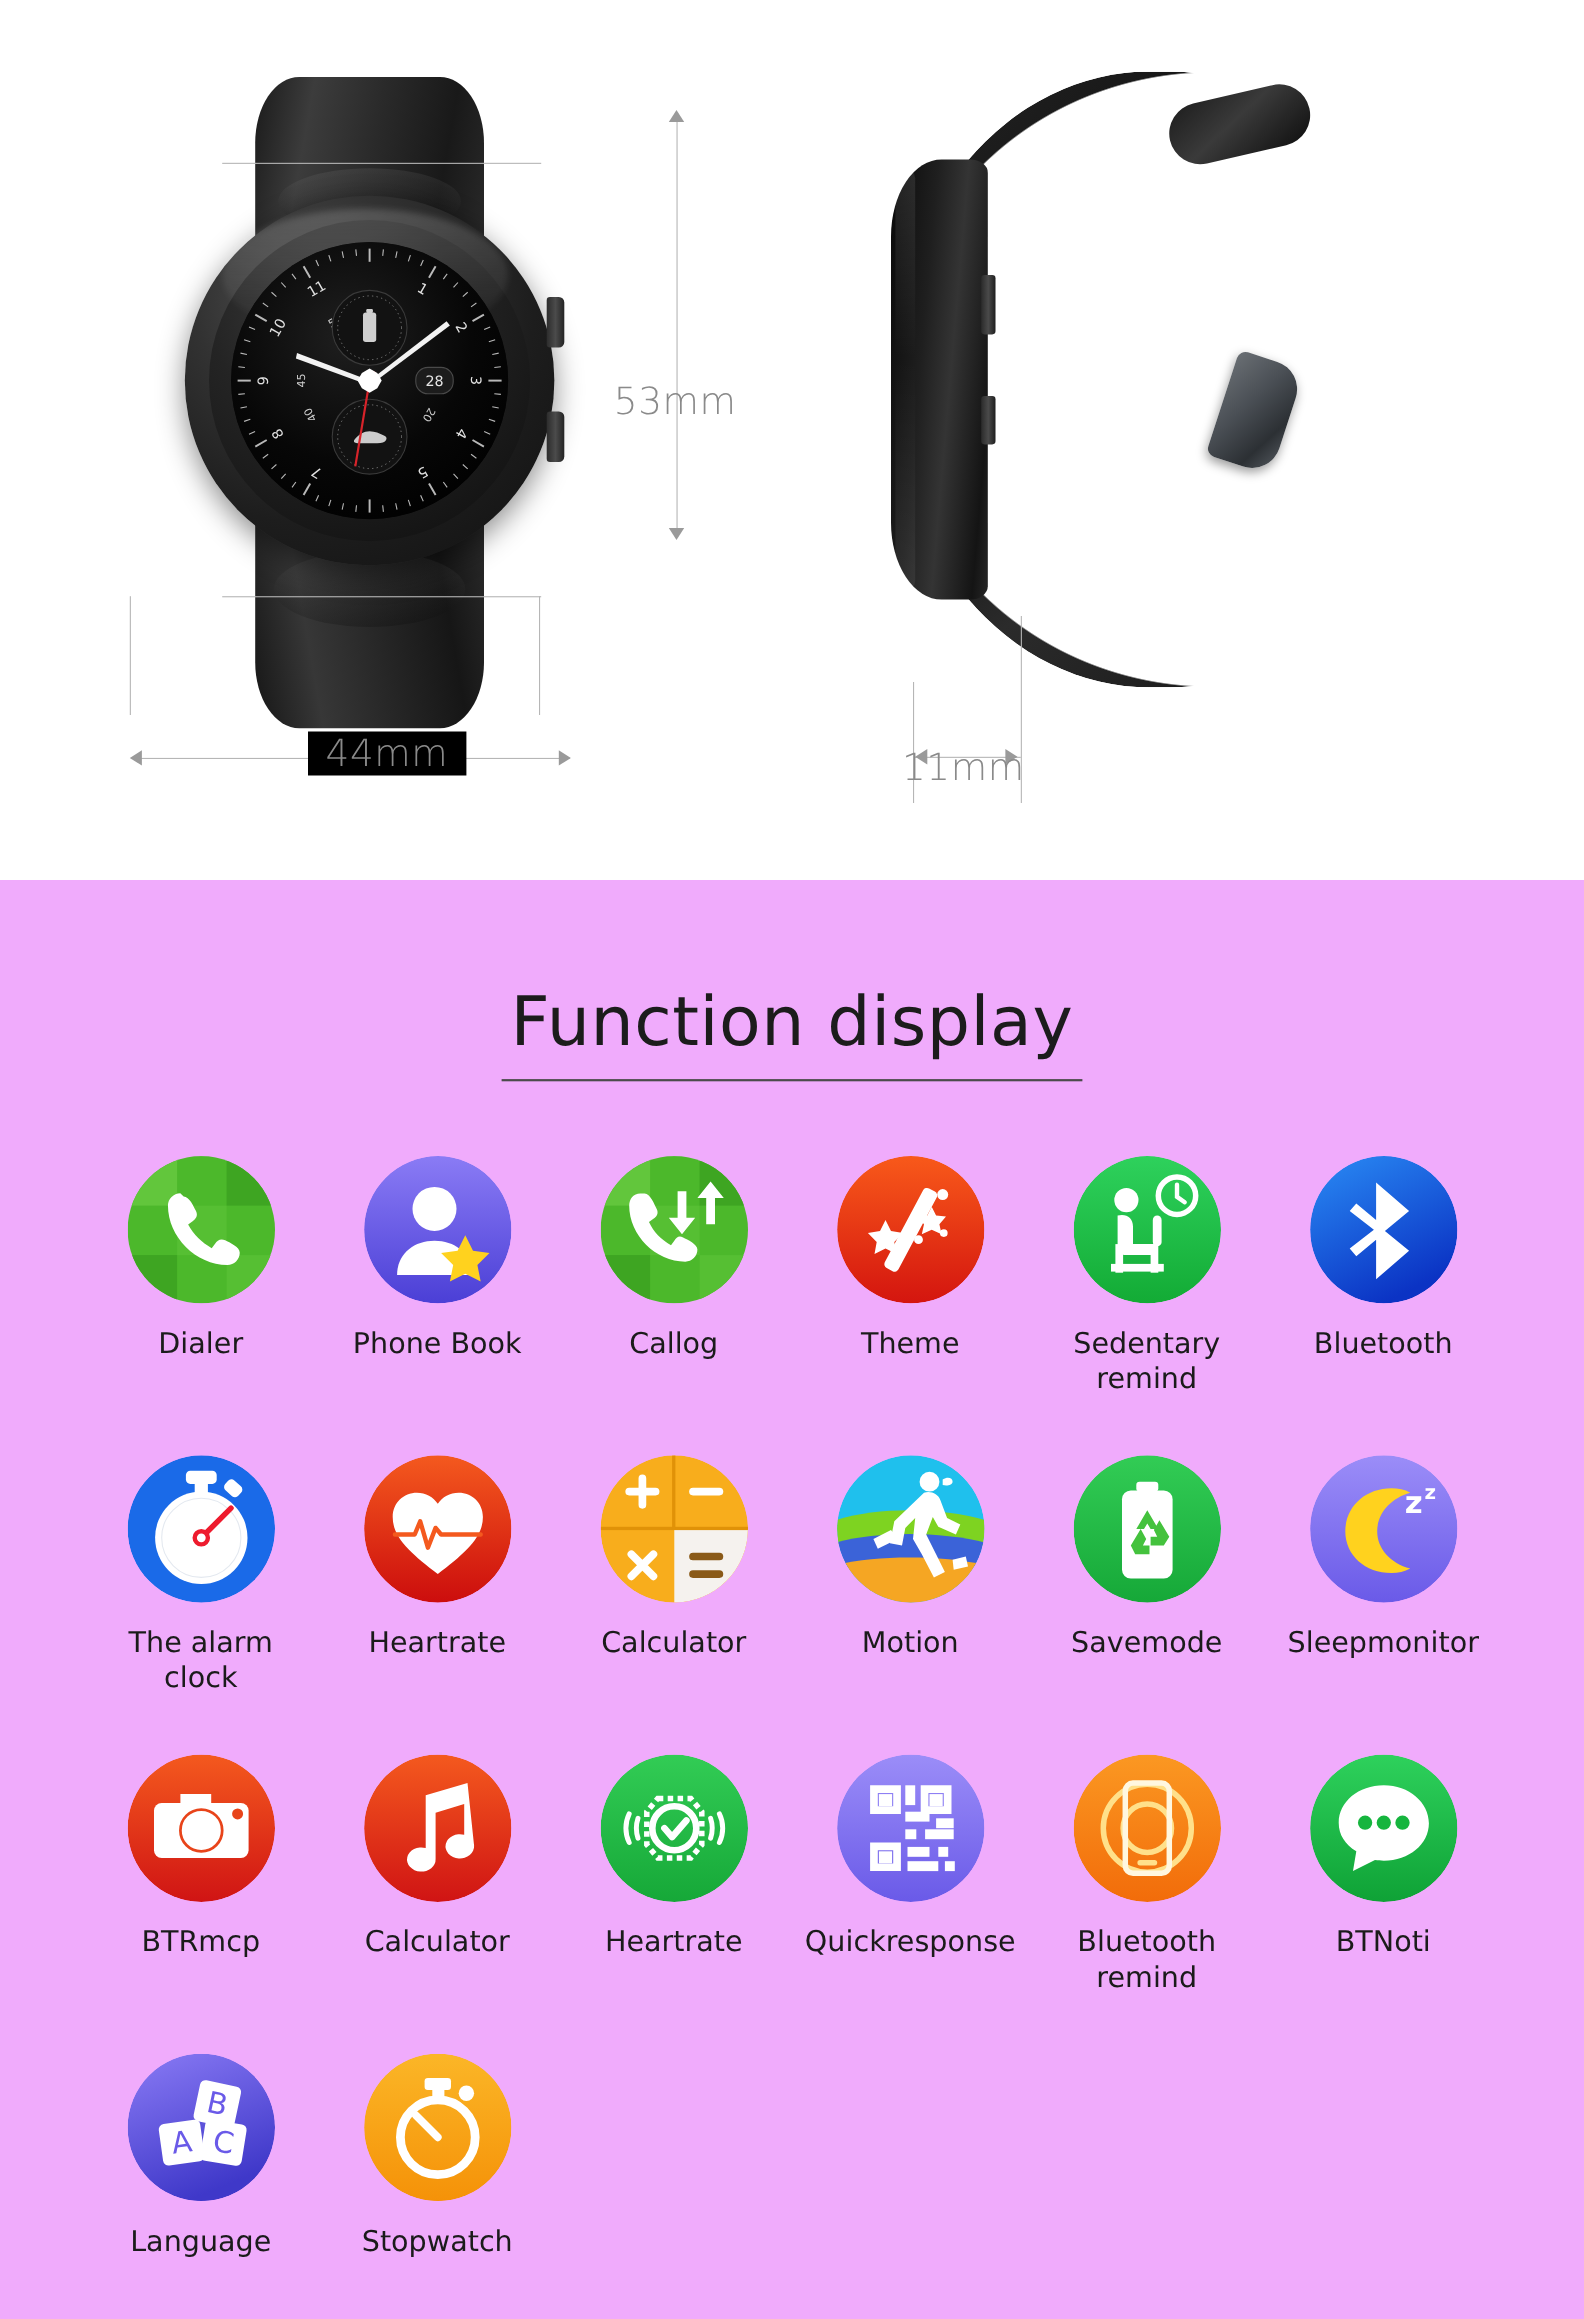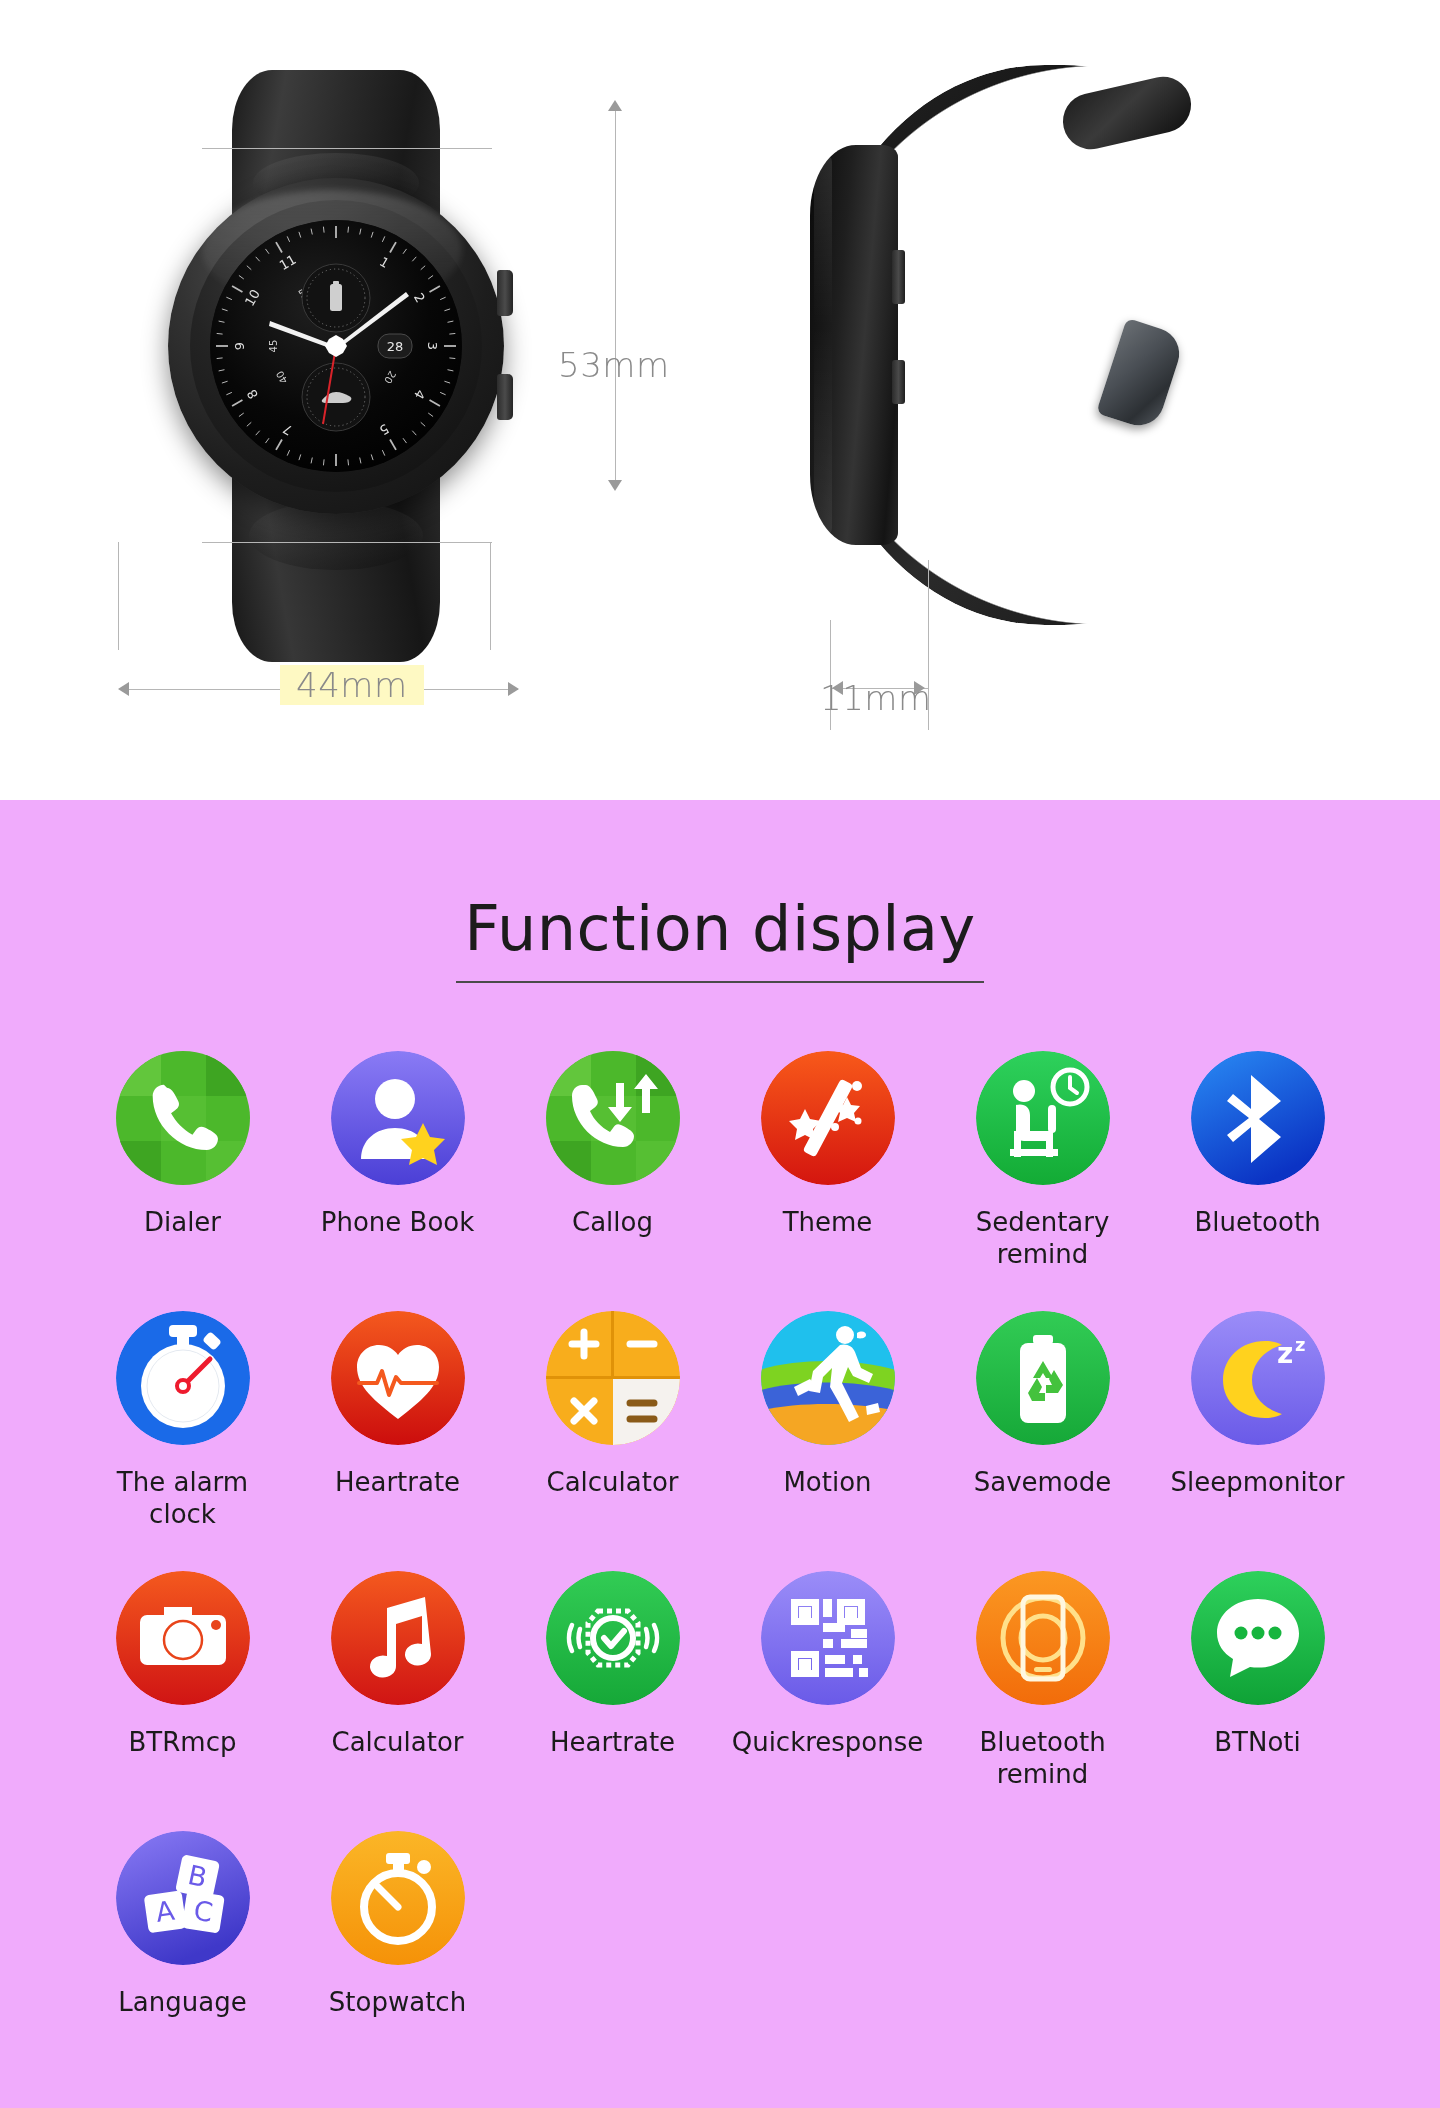--- a/index.html
+++ b/index.html
@@ -225,21 +225,21 @@
     letter-spacing: .5px;
     padding: 0 8px 16px 8px;
     border-bottom: 2px solid #4b4b4b;
   }
 
   .icon-grid {
     margin: 68px auto 0 auto;
     width: 1290px;
     display: grid;
     grid-template-columns: repeat(6, 1fr);
-    row-gap: 20px;
+    row-gap: 32px;
   }
   .grid-cell {
     display: flex;
     flex-direction: column;
     align-items: center;
     height: 240px;
   }
   .app-icon {
     width: 134px; height: 134px;
     border-radius: 50%;
@@ -409,21 +409,21 @@
     <div class="dim-line dim-v" style="left:615px; top:110px; height:370px;"></div>
     <div class="arrow arrow-up" style="left:608px; top:100px;"></div>
     <div class="arrow arrow-down" style="left:608px; top:480px;"></div>
     <div class="dim-label" style="left:558px; top:345px;">53mm</div>
   </div>
 
   <div>
     <div class="dim-line dim-h" style="left:128px; top:689px; width:390px;"></div>
     <div class="arrow arrow-left" style="left:118px; top:682px;"></div>
     <div class="arrow arrow-right" style="left:508px; top:682px;"></div>
-    <div class="dim-label" style="left:280px; top:665px; background:#fef9c3; padding:0 16px;">44mm</div>
+    <div class="dim-label" style="left:280px; top:665px; background:#000000; padding:0 16px;">44mm</div>
   </div>
 
   <div class="watch-side-wrap">
     <div class="band-loop"></div>
     <div class="clasp"></div>
     <div class="buckle"></div>
     <div class="side-body">
       <div class="side-btn b1"></div>
       <div class="side-btn b2"></div>
     </div>

